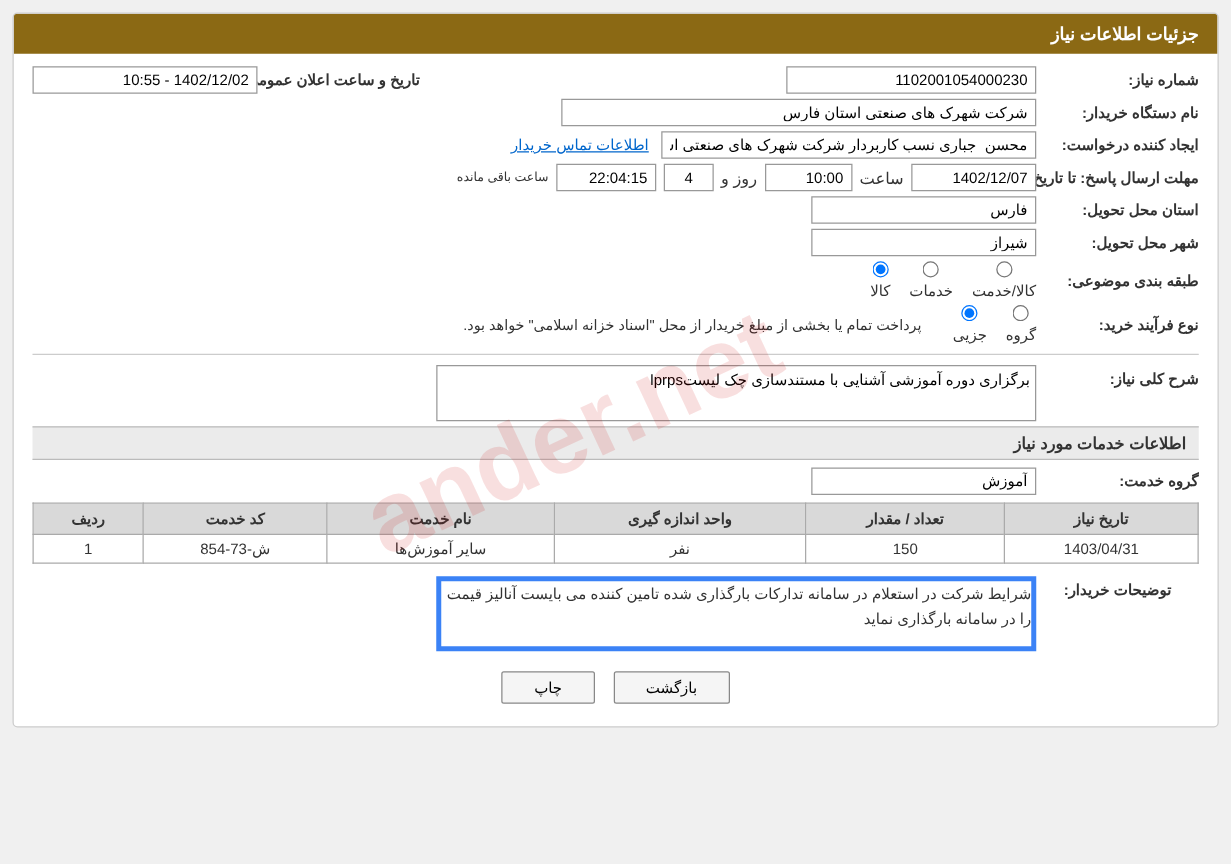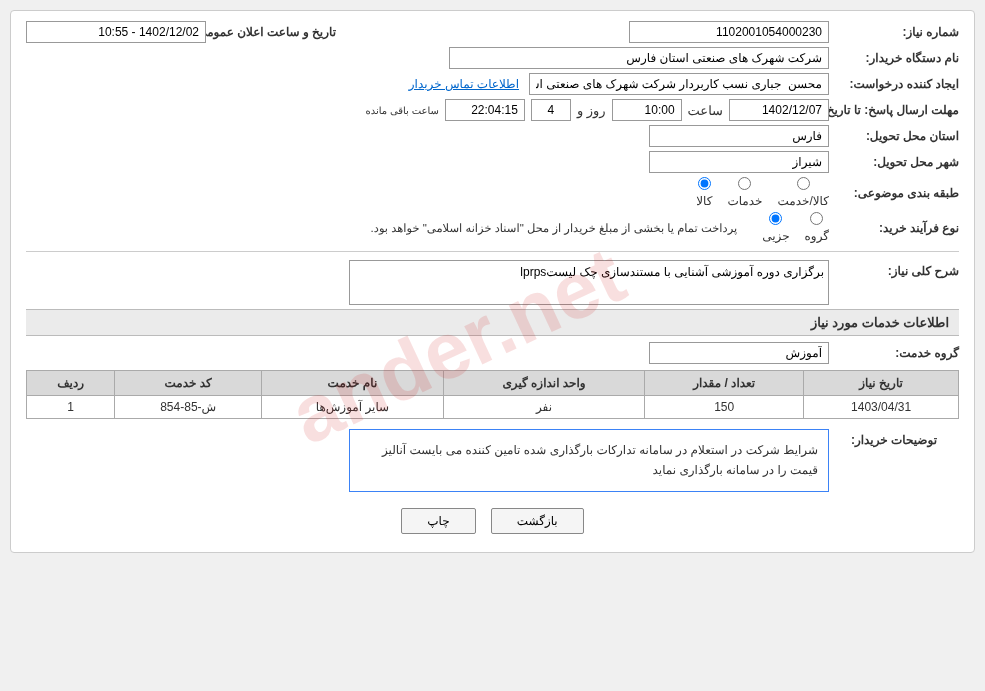--- a/index.html
+++ b/index.html
@@ -129,22 +129,22 @@
     .services-table td {
       border: 1px solid #aaa;
       padding: 4px 8px;
       text-align: center;
       font-size: 12px;
     }
     .services-table tr:nth-child(even) td {
       background: #f9f9f9;
     }
     .buyer-desc {
-      border: 1px solid #3b82f6;
-      padding: 10px;
+      border: 4px solid #3b82f6;
+      padding: 0;
       min-height: 60px;
       font-size: 12px;
       direction: rtl;
       text-align: right;
       line-height: 1.7;
     }
     .buttons-row {
       display: flex;
       justify-content: center;
       gap: 15px;
@@ -202,20 +202,21 @@
       border-bottom: 1px solid #bbb;
       margin-bottom: 6px;
     }
   </style>
 </head>
 <body>
 
 <div class="page-wrapper page-relative">
   <div class="watermark">ander.net</div>
   <div class="main-container">
+    <div class="header-bar">جزئیات اطلاعات نیاز</div>
     <div class="content">
 
       <div class="info-row">
         <span class="label-cell">شماره نیاز:</span>
         <input class="input-box" style="width: 200px;" readonly="" value="1102001054000230">
         <span style="flex:1;"></span>
         <span class="label-cell">تاریخ و ساعت اعلان عمومی:</span>
         <input class="input-box" style="width: 180px;" readonly="" value="1402/12/02 - 10:55">
       </div>
 
@@ -311,21 +312,21 @@
             <th>کد خدمت</th>
             <th>ردیف</th>
           </tr>
         </thead>
         <tbody id="services-tbody">
         <tr>
     <td>1403/04/31</td>
     <td>150</td>
     <td>نفر</td>
     <td>سایر آموزش‌ها</td>
-    <td>ش-85-854</td>
+    <td>ش-73-854</td>
     <td>1</td>
   </tr>
           </tbody>
       </table>
 
       <div class="info-row" style="align-items:flex-start;">
         <span class="label-cell" style="padding-top:4px;text-align:center;">توضیحات خریدار:</span>
         <div class="buyer-desc" style="width:480px;">شرایط شرکت در استعلام در سامانه تدارکات بارگذاری شده
 تامین کننده می بایست آنالیز قیمت را در سامانه بارگذاری نماید</div>
       </div>

